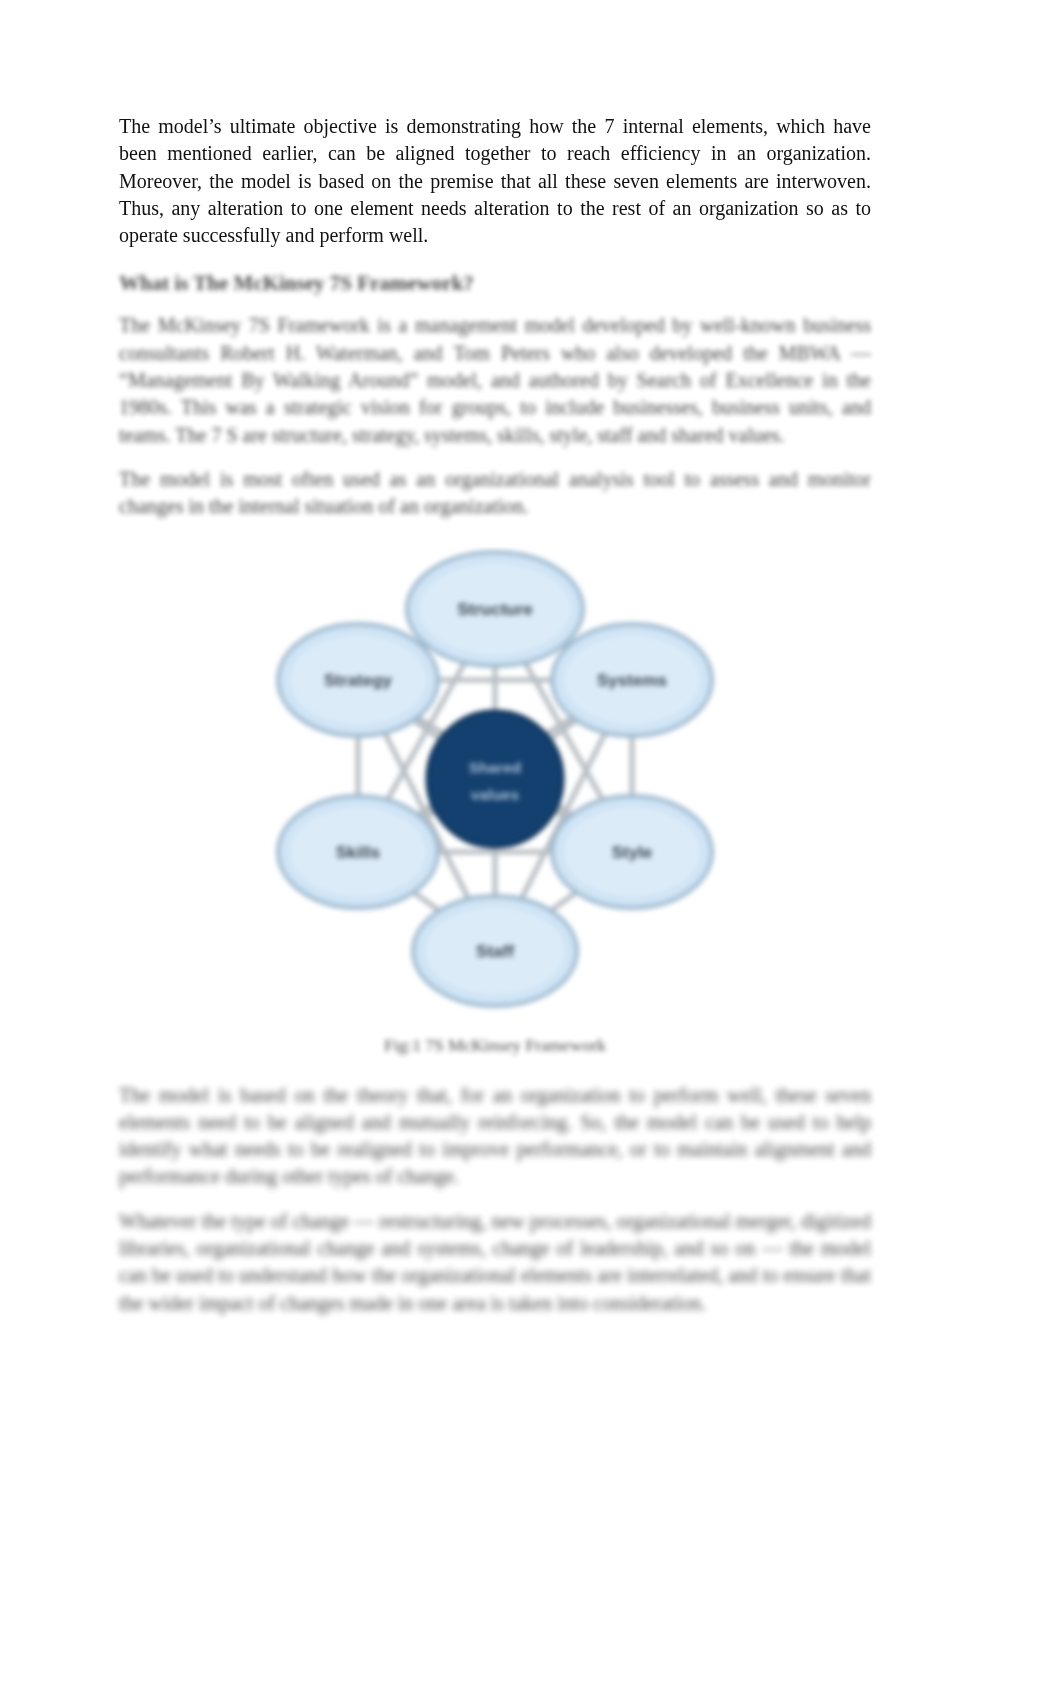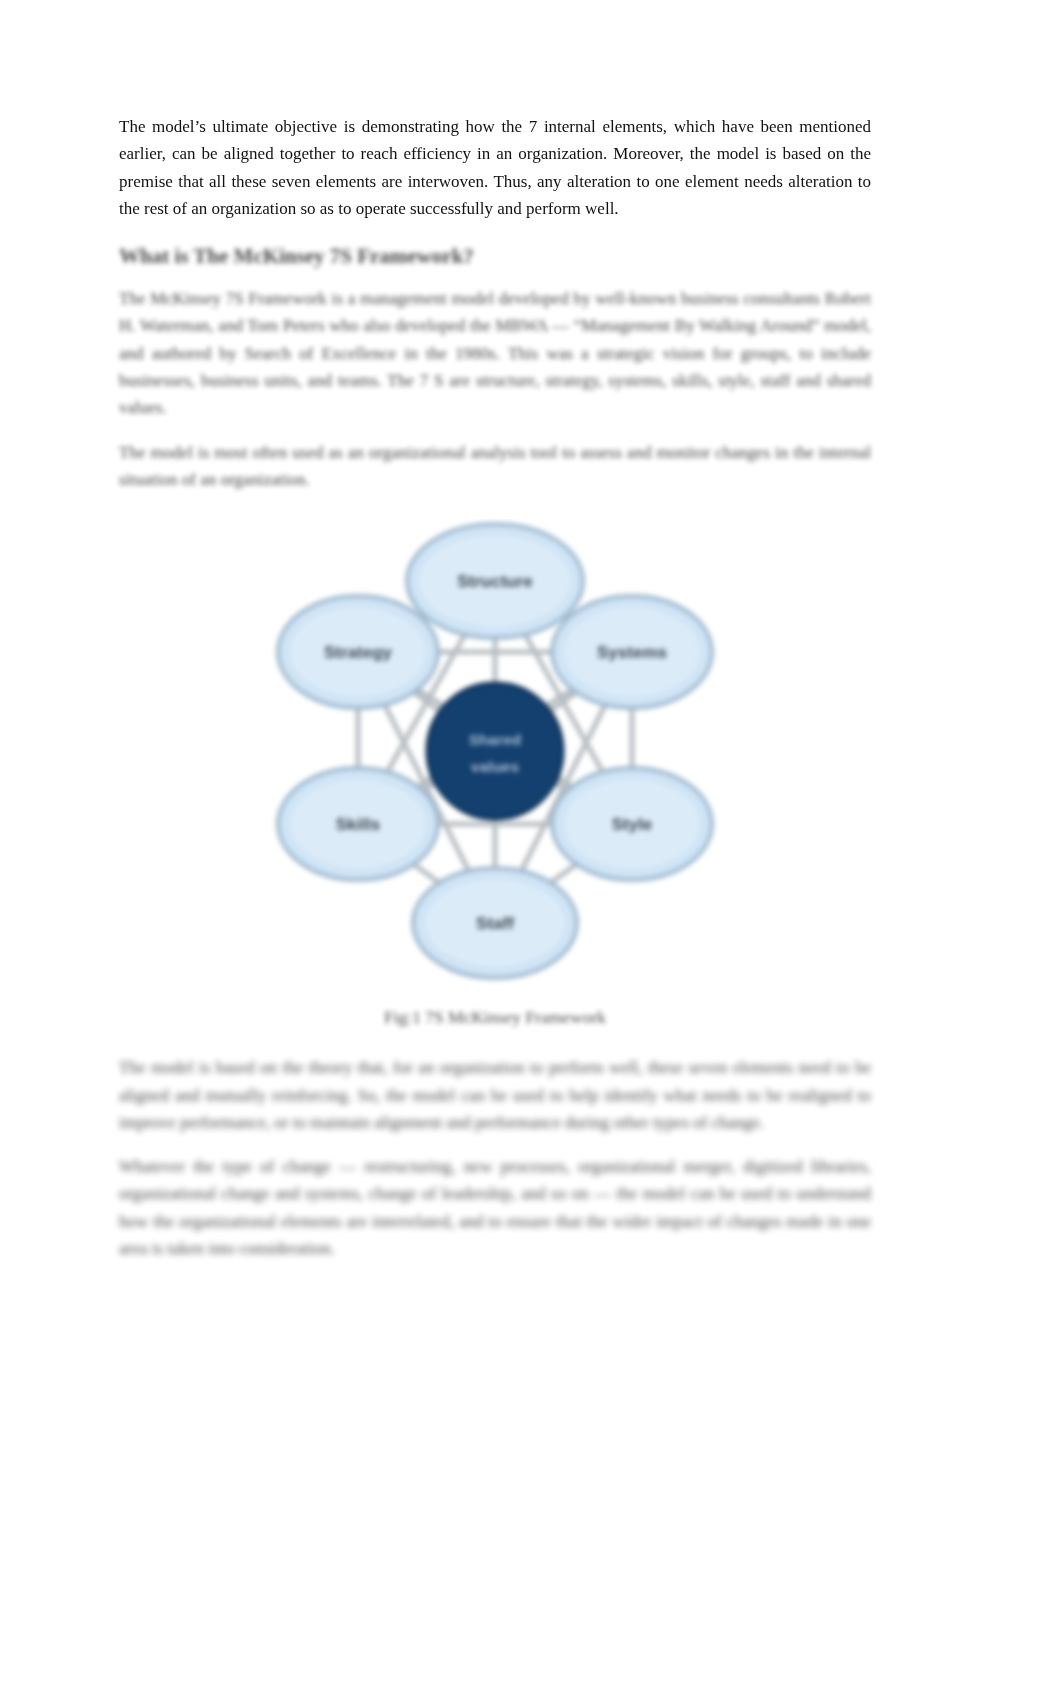--- a/index.html
+++ b/index.html
@@ -27,21 +27,21 @@
 
   .content {
     position: absolute;
     left: 119px;
     top: 113px;
     width: 752px;
   }
 
   
   .para {
-    font-size: 17px;
+    font-size: 20px;
     line-height: 27.3px;
     text-align: justify;
     text-justify: inter-word;
     margin: 0 0 17px 0;
     color: #111111;
   }
 
   .para-sharp {
     filter: none;
   }

